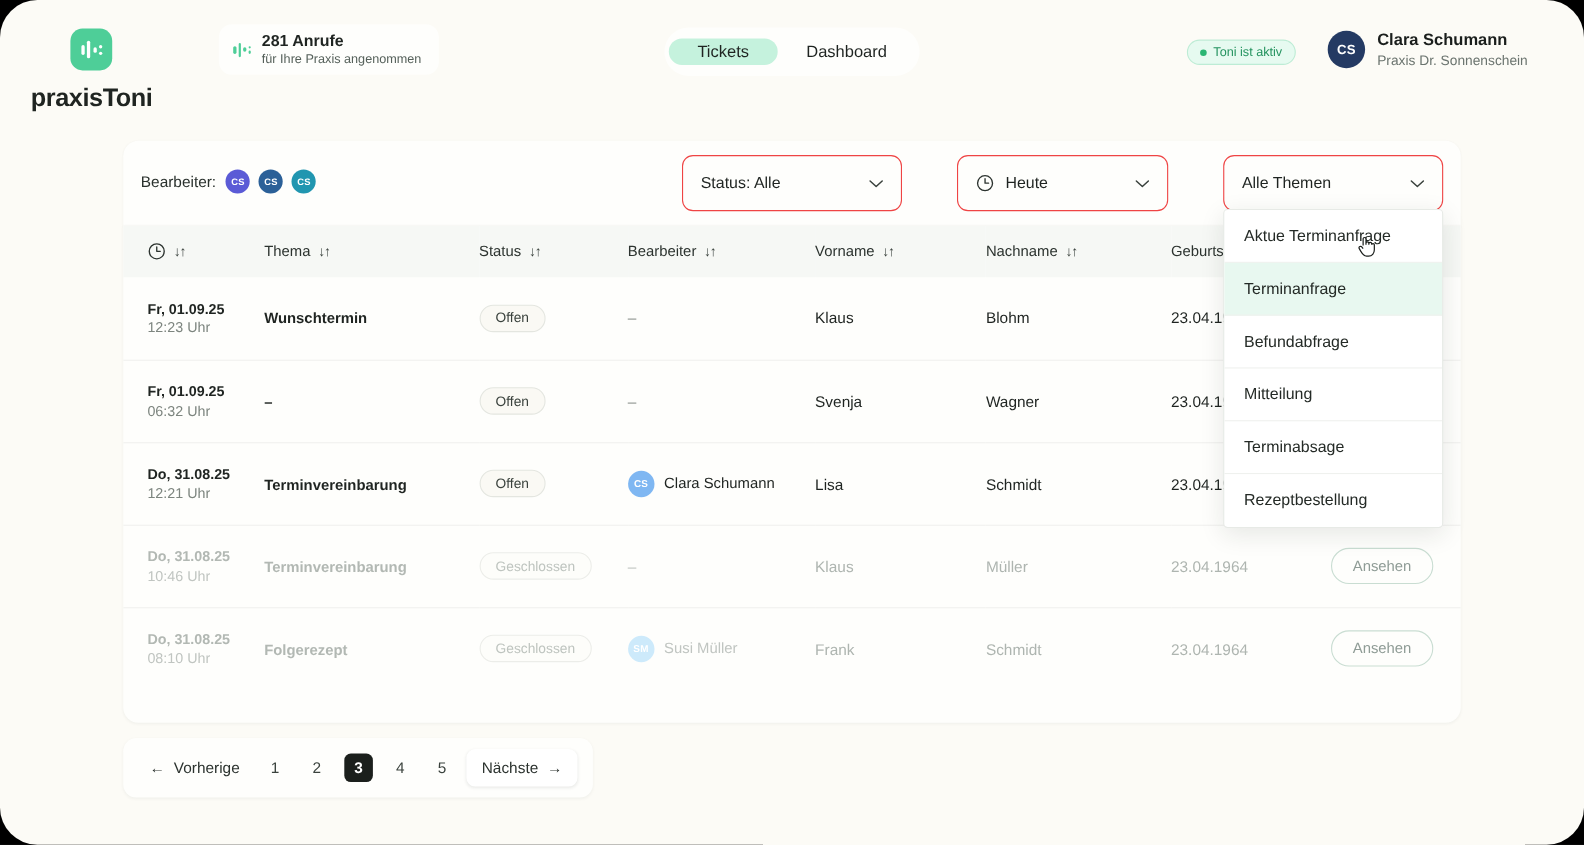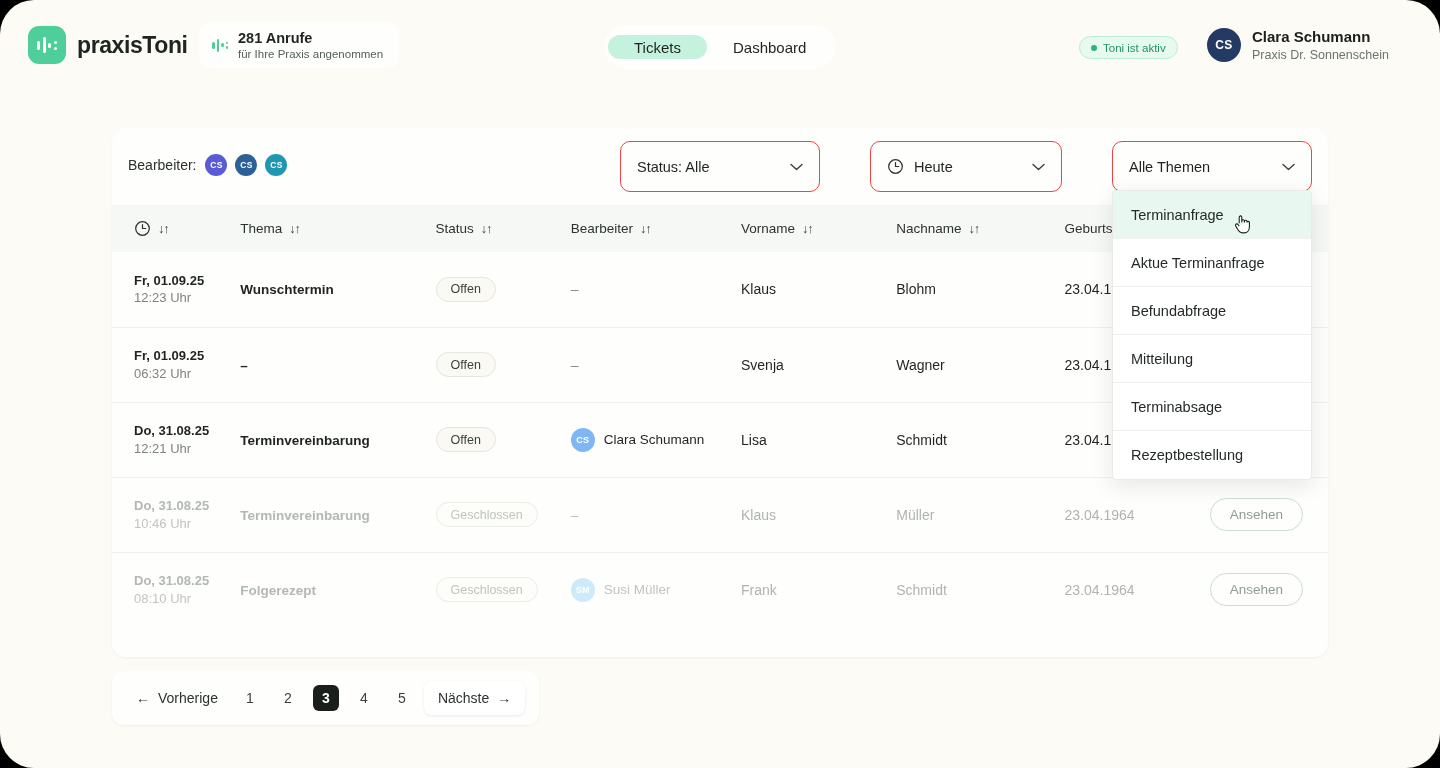--- a/index.html
+++ b/index.html
@@ -14,21 +14,21 @@
     background: #FCFBF6;
     border-radius: 34px;
     overflow: hidden;
   }
 
   
   .header {
     position: absolute; top: 0; left: 0; right: 0; height: 94px;
     display: flex; align-items: center;
   }
-  .brand { position: absolute; left: 28px; top: 26px; display: flex; align-items: center; gap: 11px; }
+  .brand { position: absolute; left: 28px; top: 26px; display: flex; align-items: center; gap: 11px; flex-direction: column; }
   .brand-mark {
     width: 38px; height: 38px; border-radius: 11px;
     background: #4ECE98; display: flex; align-items: center; justify-content: center; gap: 2.5px;
   }
   .brand-mark i { display:block; width: 3px; background: #fff; border-radius: 2px; }
   .brand-mark i.b1 { height: 9px; }
   .brand-mark i.b2 { height: 16px; }
   .brand-mark i.b3 { height: 5px; margin-bottom: 0; }
   .brand-mark .dots { display:flex; flex-direction:column; gap:3px; }
   .brand-mark .dots span { display:block; width:3px; height:3px; background:#fff; border-radius:50%; }
@@ -458,22 +458,22 @@
           <td class="c-act">
             <button class="btn-view">Ansehen</button>
           </td>
         </tr>
 
       </tbody>
     </table>
   </div>
 
   <div class="dropdown">
+    <div class="dd-item">Aktue Terminanfrage</div>
     <div class="dd-item highlight">Terminanfrage</div>
-    <div class="dd-item">Aktue Terminanfrage</div>
     <div class="dd-item">Befundabfrage</div>
     <div class="dd-item">Mitteilung</div>
     <div class="dd-item">Terminabsage</div>
     <div class="dd-item">Rezeptbestellung</div>
   </div>
 
   <svg class="cursor" width="20" height="24" viewBox="0 0 20 24" fill="none">
     <path d="M6.2 10.2V4.3c0-.8.6-1.4 1.3-1.4s1.3.6 1.3 1.4v5.1m0-1.2c0-.8.6-1.4 1.3-1.4s1.3.6 1.3 1.4v1.2m0-.7c0-.8.6-1.4 1.3-1.4s1.3.6 1.3 1.4v.7m0 .2c0-.7.5-1.2 1.2-1.2s1.2.5 1.2 1.2v4.4c0 3.3-2.1 5.9-5.2 5.9H9.3c-2.2 0-3.3-1.1-5.3-4.6l-1.3-2.3c-.4-.7-.2-1.5.5-1.9.6-.3 1.4-.2 1.8.4l1.2 1.6" stroke="#1B1F1C" stroke-width="1.1" fill="#FFFFFF" stroke-linejoin="round"></path>
   </svg>
 

